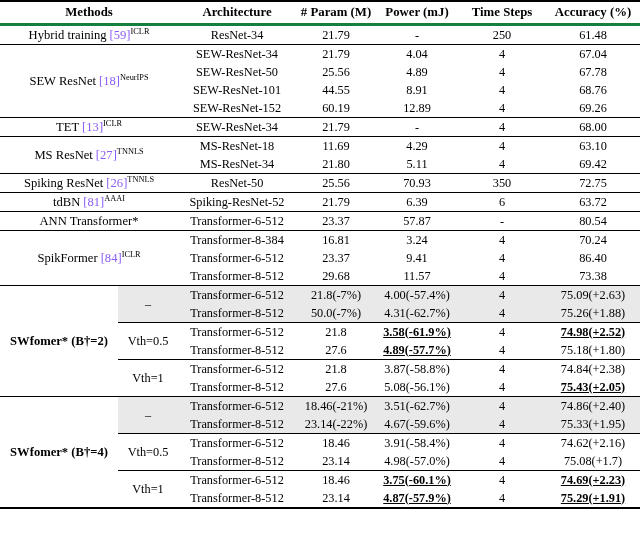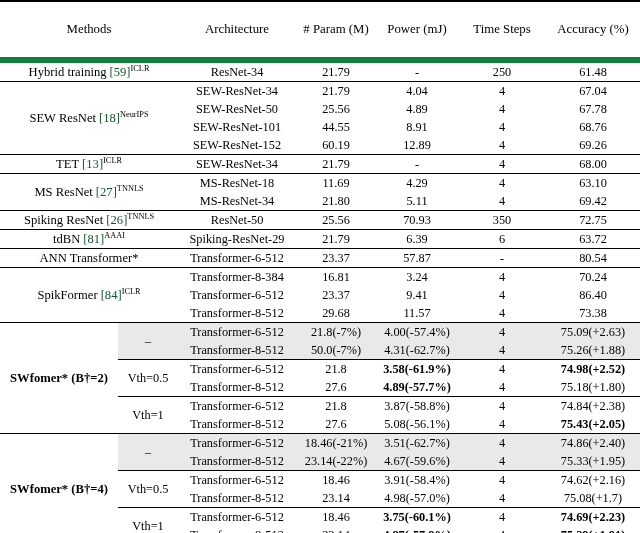--- a/index.html
+++ b/index.html
@@ -15,32 +15,32 @@
   }
   th, td {
     text-align: center;
     vertical-align: middle;
     padding: 1.5px 2px;
     line-height: 15px;
     overflow: hidden;
     white-space: nowrap;
   }
   thead th {
-    font-weight: normal;
+    font-weight: bold;
     font-size: 12.8px;
-    padding: 20px 2px;
-    border-bottom: 6px solid #15803d;
+    padding: 3px 2px;
+    border-bottom: 3px solid #15803d;
   }
   tbody { border-bottom: 1px solid #000; }
   tbody.strong { border-top: 1.8px solid #000; border-bottom: 1.8px solid #000; }
   td.method { font-size: 12.6px; }
   td.methodb { font-weight: bold; font-size: 12.6px; text-align: center; }
-  .cite { color: #14532d; margin-left: 3px; text-decoration: none; cursor: pointer; }
+  .cite { color: #8b5cf6; margin-left: 3px; text-decoration: none; cursor: pointer; }
   sup.venue { font-size: 8.3px; line-height: 0; }
-  td.b { font-weight: bold; }
+  td.b { font-weight: bold; text-decoration: underline; }
   td.shade { background: #e9e9e9; }
   td.subline { border-bottom: 1px solid #000; }
 </style>
 </head>
 <body>
 
 <table>
   <colgroup>
     <col style="width:118px">
       <col style="width:60px">
@@ -141,21 +141,21 @@
       <td>25.56</td>
       <td>70.93</td>
       <td>350</td>
       <td>72.75</td>
     </tr>
   </tbody>
 
   <tbody>
     <tr>
       <td colspan="2" class="method"><span>tdBN</span><a class="cite">[81]</a><sup class="venue">AAAI</sup></td>
-      <td>Spiking-ResNet-29</td>
+      <td>Spiking-ResNet-52</td>
       <td>21.79</td>
       <td>6.39</td>
       <td>6</td>
       <td>63.72</td>
     </tr>
   </tbody>
 
   <tbody>
     <tr>
       <td colspan="2" class="method"><span>ANN Transformer*</span></td>

